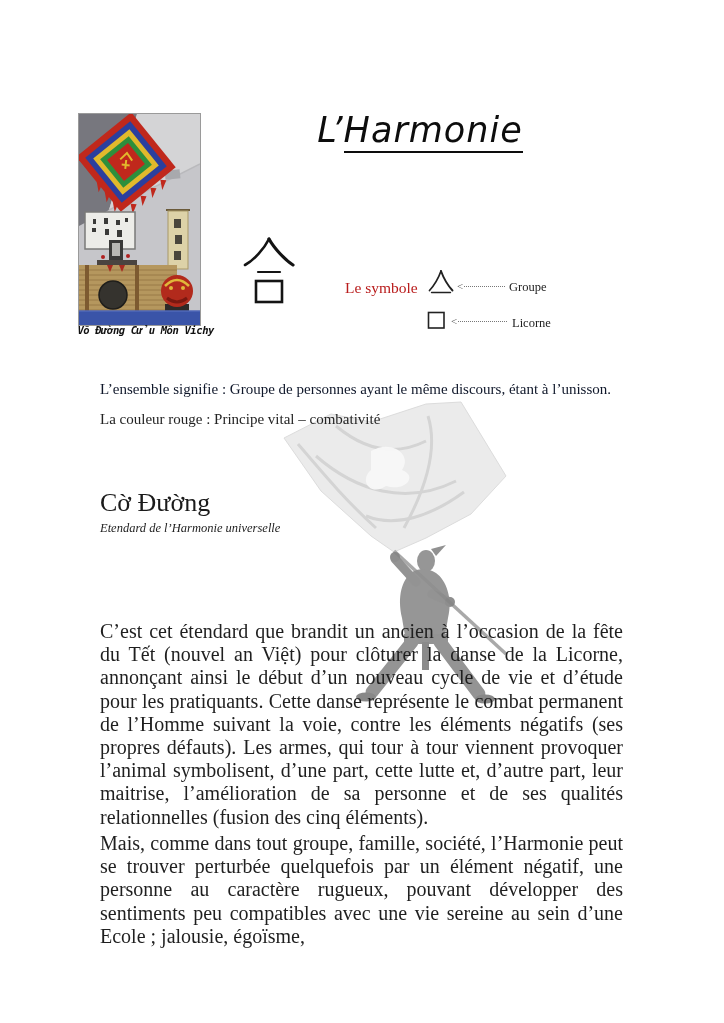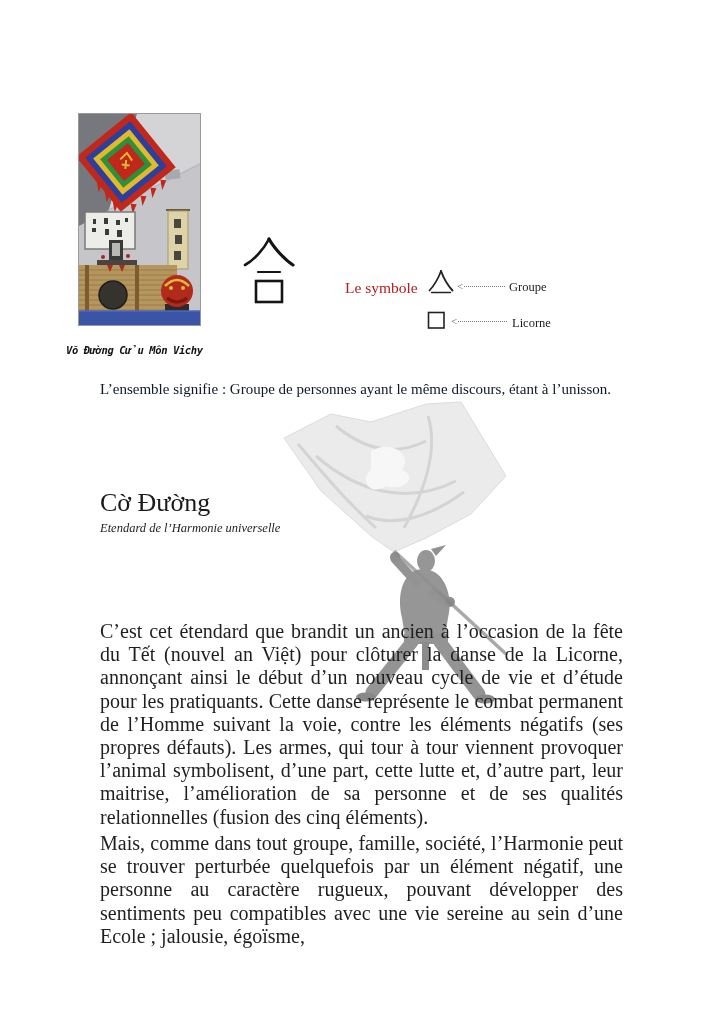--- a/index.html
+++ b/index.html
@@ -22,21 +22,21 @@
     font-size:35px;letter-spacing:1px;
     color:#0d0d0d;
     z-index:3;
   }
   .doc-title .u{border-bottom:2.5px solid #0d0d0d;padding-bottom:1px;}
 
   
   .photo-frame{left:78px;top:113px;width:123px;height:213px;border:1px solid #9a9a9a;box-sizing:border-box;z-index:3;}
   .photo-frame svg{display:block;}
   .photo-caption{
-    left:66px;top:344px;width:148px;text-align:left;
+    left:66px;top:324px;width:148px;text-align:right;
     font-family:"DejaVu Sans Mono","Liberation Mono",monospace;
     font-weight:bold;font-style:italic;
     font-size:10.5px;color:#111;z-index:3;letter-spacing:-0.4px;
   }
 
   
   .big-char{left:242px;top:235px;width:54px;height:74px;z-index:3;}
   .symbol-label{left:345px;top:279px;font-size:15.5px;color:#b91c1c;z-index:3;}
   .comp-glyph-1{left:428px;top:269px;width:26px;height:27px;z-index:3;}
   .comp-glyph-2{left:426px;top:310px;width:21px;height:21px;z-index:3;}
@@ -67,20 +67,23 @@
     text-align:justify;color:#1f1f1f;z-index:2;
   }
   .par-1{top:620px;}
   .par-2{top:832px;}
 </style>
 </head>
 <body>
 
 <div class="page">
 
+  <div class="abs doc-title">
+    <span>L’</span><span class="u">Harmonie</span>
+  </div>
 
   <div class="abs photo-frame">
     <svg width="121" height="211" viewBox="0 0 121 211">
 
       <rect x="0" y="0" width="121" height="211" fill="#c6c6ca"></rect>
 
       <polygon points="0,0 58,0 30,96 0,112" fill="#77777e"></polygon>
 
       <polygon points="30,96 58,0 121,0 121,50" fill="#d4d4d6"></polygon>
       <line x1="30" y1="96" x2="121" y2="50" stroke="#b9b9bc" stroke-width="1.5"></line>
@@ -203,20 +206,21 @@
       <rect x="2.5" y="2.5" width="15.5" height="15.5" fill="none" stroke="#222" stroke-width="1.6"></rect>
     </svg>
   </div>
   <div class="abs dotted-arrow arrow-2">
     <span class="head">&lt;</span>
     <span class="dots"></span>
   </div>
   <div class="abs comp-label comp-label-2">Licorne</div>
 
   <div class="abs meaning-1">L’ensemble signifie : Groupe de personnes ayant le même discours, étant à l’unisson.</div>
+  <div class="abs meaning-2">La couleur rouge : Principe vital – combativité</div>
 
   <div class="abs colenh-title">Cờ Đường</div>
   <div class="abs colenh-sub">Etendard de l’Harmonie universelle</div>
 
   <div class="abs watermark">
     <svg width="240" height="324" viewBox="0 0 240 324">
 
       <polygon points="8,42 55,18 95,26 150,8 185,6 230,80 195,118 150,142 118,156 95,140 45,95" fill="#ebebeb" stroke="#dcdcdc" stroke-width="1"></polygon>
       <g stroke="#d2d2d2" stroke-width="3" fill="none" opacity="0.9">
         <path d="M60,30 C90,55 120,60 150,45"></path>

